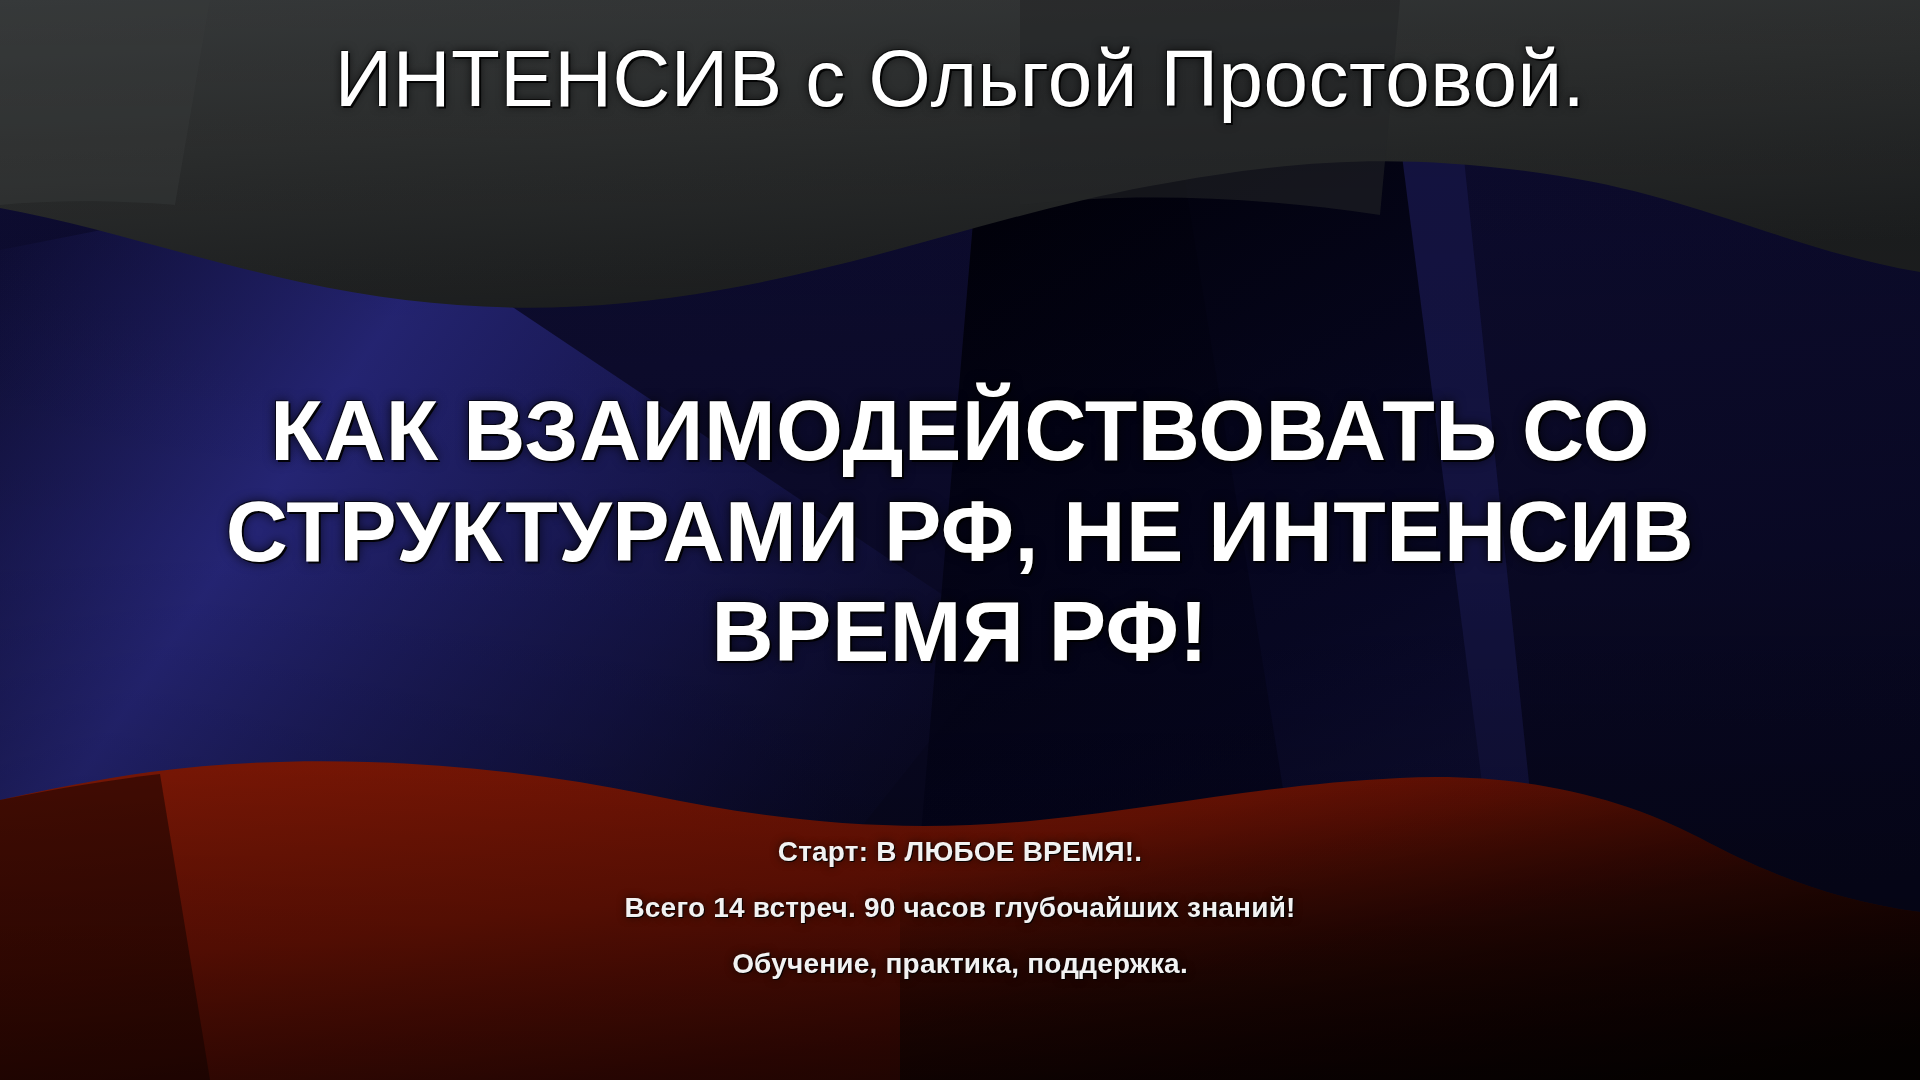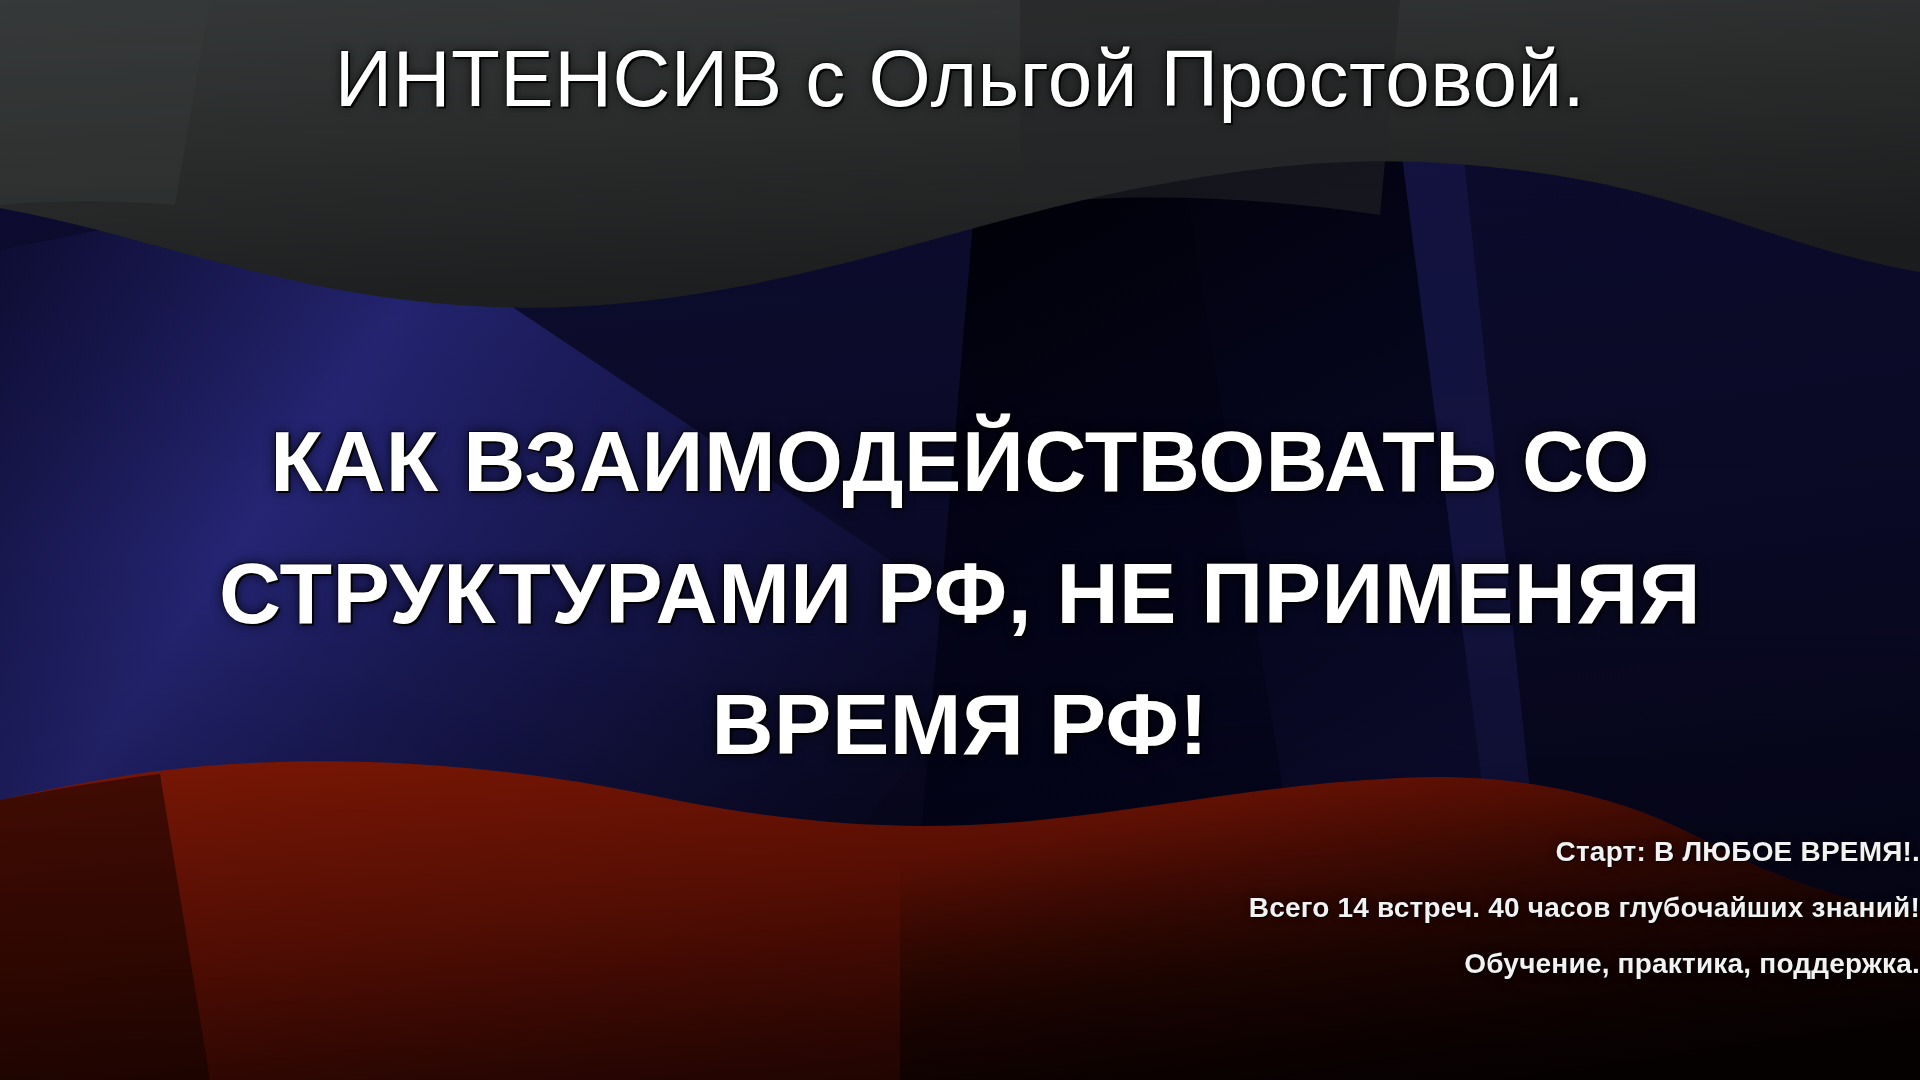--- a/index.html
+++ b/index.html
@@ -67,29 +67,28 @@
     font-weight: 700;
     letter-spacing: 0.5px;
     color: #ffffff;
     text-shadow:
        2px 2px 0 rgba(0,0,0,0.9),
       -1px -1px 0 rgba(0,0,0,0.6),
        0 0 12px rgba(0,0,0,0.8);
   }
   .main-heading .hl {
     display: block;
-    margin-top: 31px;
   }
 
   .details {
     position: absolute;
     top: 838px;
     left: 0;
     width: 1920px;
-    text-align: right;
+    text-align: center;
     color: #f2f2f2;
   }
   .details .dl {
     display: block;
     font-size: 28px;
     line-height: 1.0;
     font-weight: 700;
     margin-bottom: 28px;
     letter-spacing: 0.2px;
     text-shadow:
@@ -186,24 +185,24 @@
 
     <rect x="0" y="0" width="1920" height="1080" fill="url(#grad-vignette)"></rect>
   </svg>
 
   <div id="content">
 
     <div class="presenter-line">ИНТЕНСИВ с Ольгой Простовой.</div>
 
     <div class="main-heading">
       <span class="hl">КАК ВЗАИМОДЕЙСТВОВАТЬ СО</span>
-      <span class="hl">СТРУКТУРАМИ РФ, НЕ ПРИМЕНЯЯ</span>
+      <span class="hl">СТРУКТУРАМИ РФ, НЕ ИНТЕНСИВ</span>
       <span class="hl">ВРЕМЯ РФ!</span>
     </div>
 
     <div class="details">
       <span class="dl">Старт: В ЛЮБОЕ ВРЕМЯ!.</span>
-      <span class="dl">Всего 14 встреч. 40 часов глубочайших знаний!</span>
+      <span class="dl">Всего 14 встреч. 90 часов глубочайших знаний!</span>
       <span class="dl">Обучение, практика, поддержка.</span>
     </div>
 
   </div>
 </div>
 
 </body></html>

